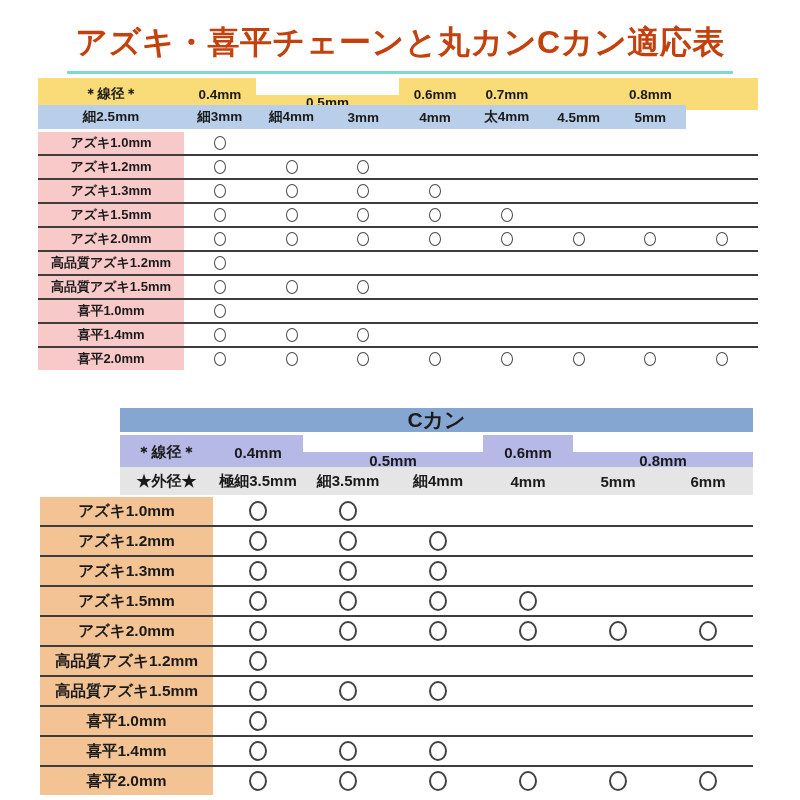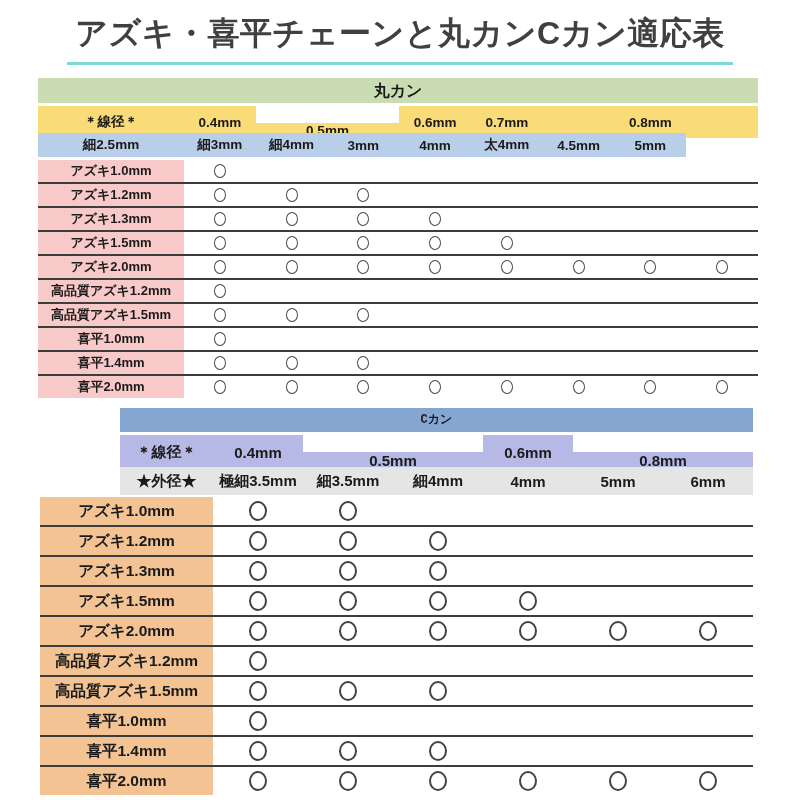--- a/index.html
+++ b/index.html
@@ -14,24 +14,24 @@
   }
   .title-wrap {
     position: absolute;
     top: 12px;
     left: 0;
     width: 800px;
     text-align: center;
   }
   .title {
     display: inline-block;
-    margin: 0;
+    margin: 9px;
     font-size: 32px;
     font-weight: bold;
-    color: #404040;
+    color: #c2410c;
     letter-spacing: 0.5px;
     border-bottom: 3px solid #7bdad4;
     padding: 0 8px 6px 8px;
   }
 
   
   .grid1 {
     display: grid;
     grid-template-columns: 146px repeat(8, 1fr);
   }
@@ -106,23 +106,22 @@
     top: 408px;
     width: 713px;
   }
   .t2-banner-row { margin-bottom: 3px; }
   .t2-banner {
     grid-column: 2 / 9;
     height: 24px;
     line-height: 24px;
     text-align: center;
     font-weight: bold;
-    font-size: 12px;
+    font-size: 21px;
     background: #86a6d2;
-    font-family: Liberation Mono, monospace;
   }
   .t2-h1 { height: 29px; margin-bottom: 3px; font-size: 15px; }
   .t2-h2 { height: 28px; margin-bottom: 2px; font-size: 15px; }
   .bg-lav    { background: #b6b9e6; }
   .bg-ygreen { background: #e5e5e5; }
 
   .table2 .trow {
     height: 28px;
     border-bottom: 2px solid #3d3d3d;
   }
@@ -152,21 +151,20 @@
 </head>
 <body>
 
 <div class="page">
 
   <div class="title-wrap">
     <h1 class="title">アズキ・喜平チェーンと丸カンCカン適応表</h1>
   </div>
 
   <section class="table1">
-    <div class="t1-banner">丸カン</div>
 
     <div class="grid1 t1-h">
       <div class="hcell bg-yellow">＊線径＊</div>
       <div class="hcell bg-yellow">0.4mm</div>
       <div class="hcell bg-yellow sp2">0.5mm</div>
       <div class="hcell bg-yellow">0.6mm</div>
       <div class="hcell bg-yellow">0.7mm</div>
       <div class="hcell bg-yellow sp3">0.8mm</div>
     </div>
 

